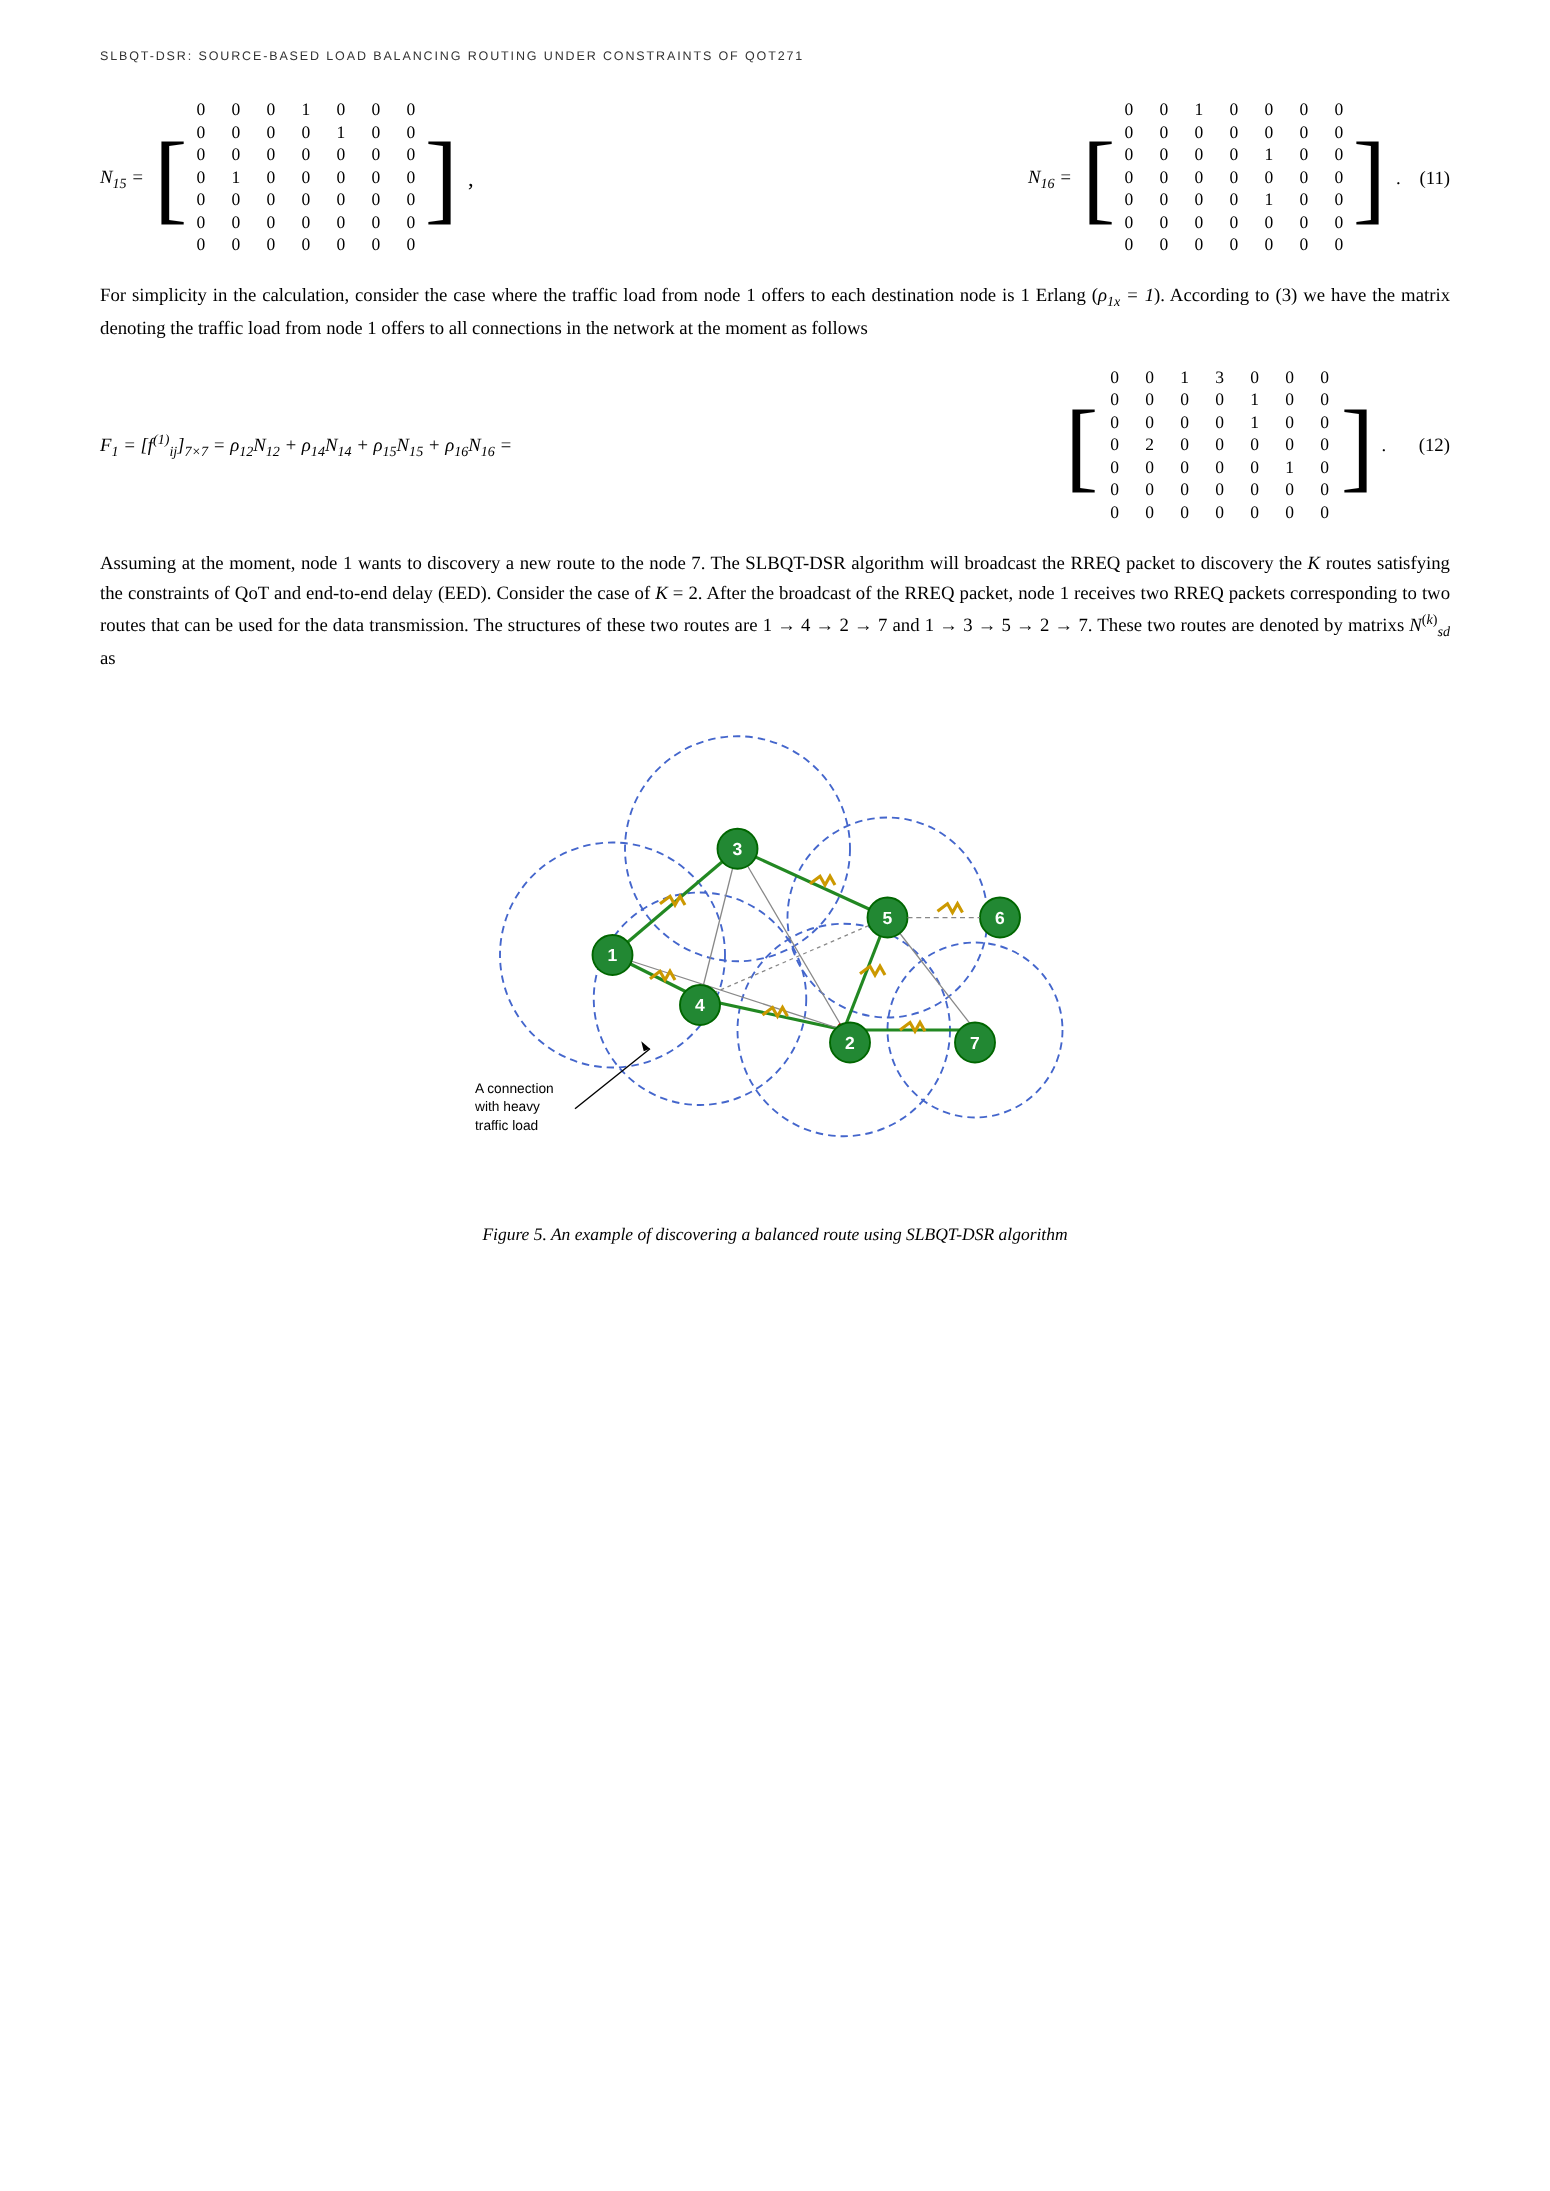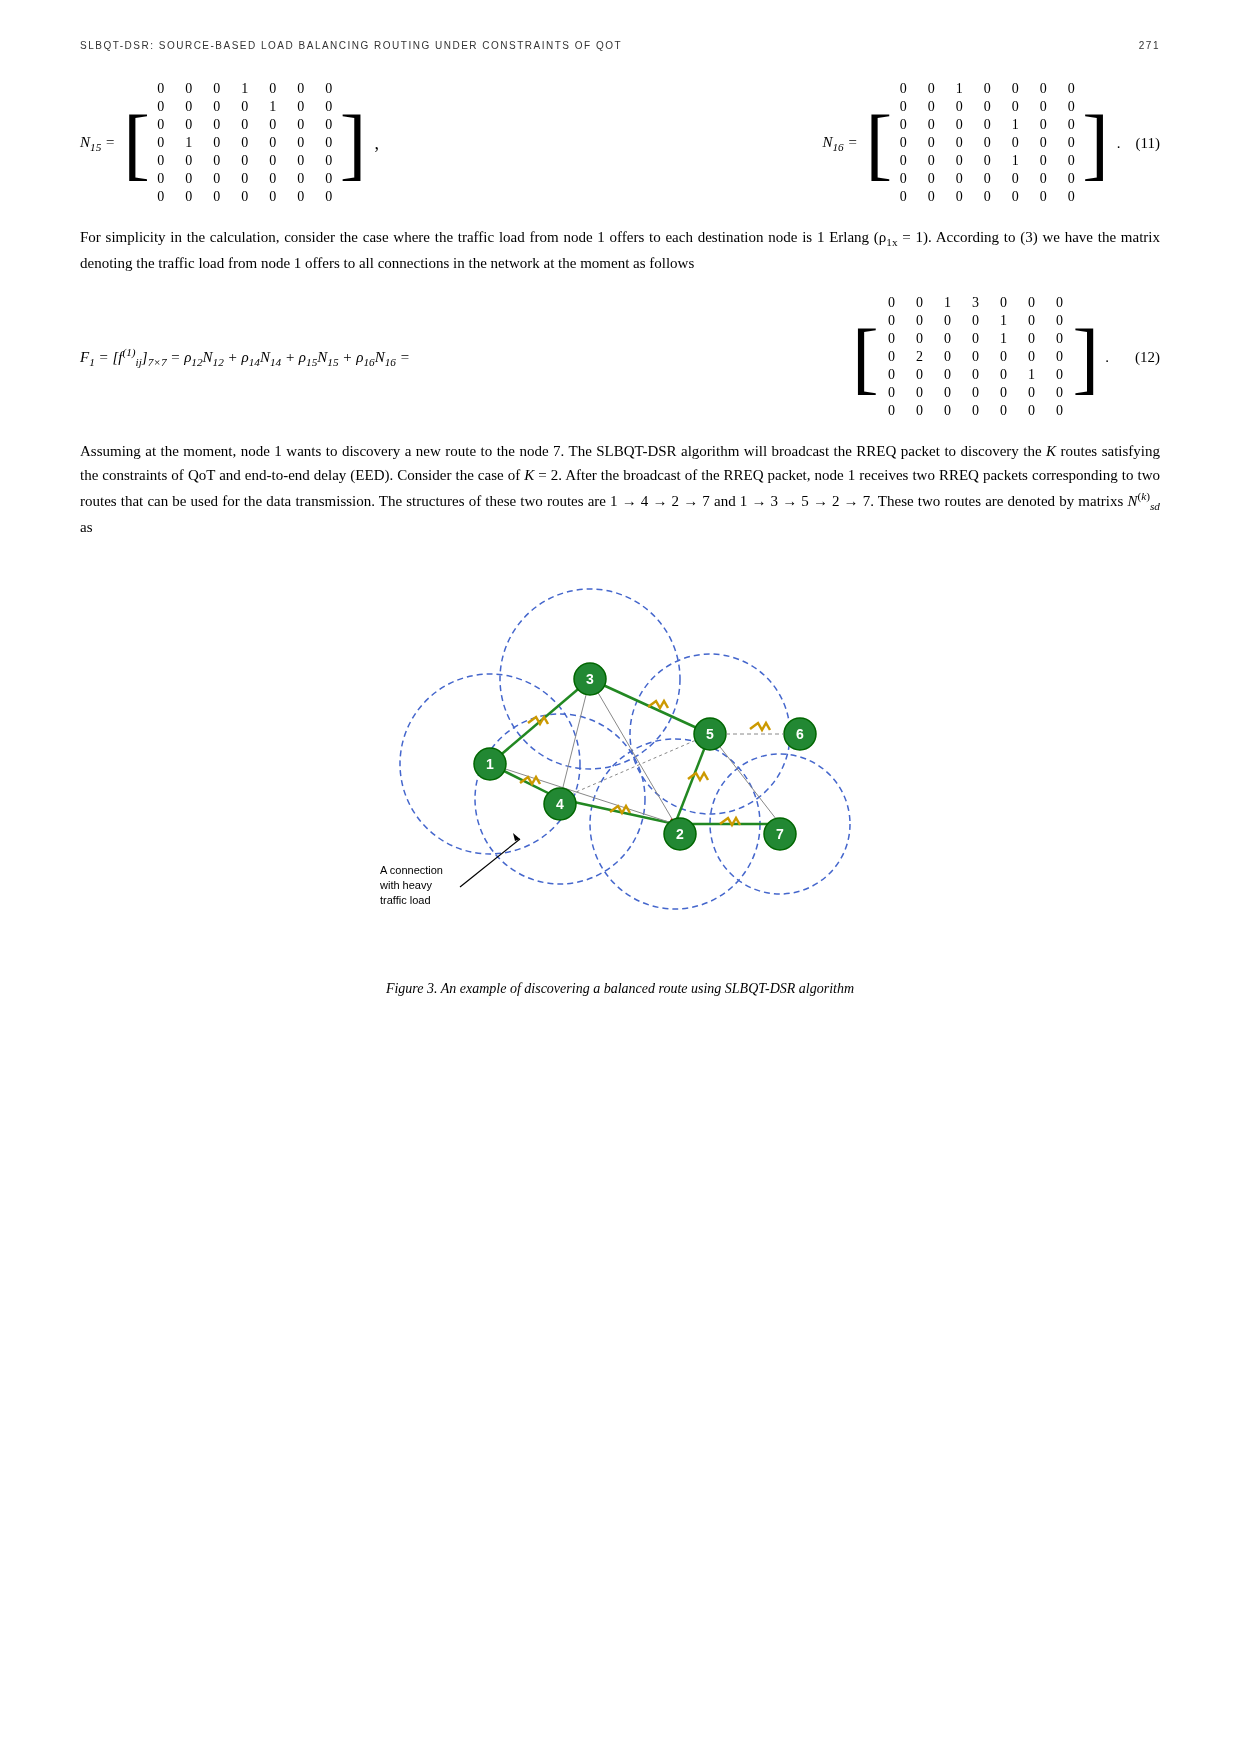--- a/index.html
+++ b/index.html
@@ -11,21 +11,21 @@
       width: 1240px;
       min-height: 1753px;
       padding: 40px 80px;
     }
     .page-header {
       font-family: Arial, sans-serif;
       font-size: 10px;
       letter-spacing: 0.15em;
       text-transform: uppercase;
       display: flex;
-      justify-content: space-between;
+      justify-content: flex-start;
       margin-bottom: 30px;
       color: #333;
     }
     .matrix {
       display: inline-flex;
       flex-direction: column;
       gap: 2px;
       position: relative;
     }
     .matrix-row {
@@ -89,20 +89,21 @@
       font-style: italic;
       font-size: 14px;
       margin-top: 12px;
       text-align: center;
     }
     .network-diagram {
       width: 600px;
       height: 400px;
     }
     .inline-math {
+      font-style: italic;
       margin-top: 40px;
     }
   </style>
 </head>
 <body>
 
 <div class="page-header">
   <span>SLBQT-DSR: SOURCE-BASED LOAD BALANCING ROUTING UNDER CONSTRAINTS OF QoT</span>
   <span>271</span>
 </div>
@@ -415,15 +416,15 @@
     <text x="60" y="335" font-size="11" font-family="Arial" fill="#000">traffic load</text>
 
     <line x1="140" y1="318" x2="200" y2="270" stroke="#000" stroke-width="1.2"></line>
     <polygon points="200,270 193,264 195,272" fill="#000"></polygon>
 
     <line x1="406" y1="165" x2="464" y2="165" stroke="#888" stroke-width="1" stroke-dasharray="4,3"></line>
 
     <polyline points="430,160 438,154 442,161 446,154 450,161" fill="none" stroke="#cc9900" stroke-width="2.5"></polyline>
   </svg>
   <div class="figure-caption">
-    <span>Figure 3. An example of discovering a balanced route using SLBQT-DSR algorithm</span>
+    <span>Figure 5. An example of discovering a balanced route using SLBQT-DSR algorithm</span>
   </div>
 </div>
 
 </body></html>

